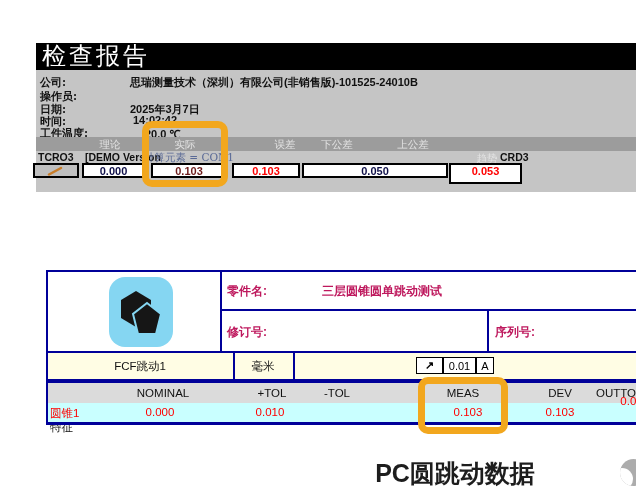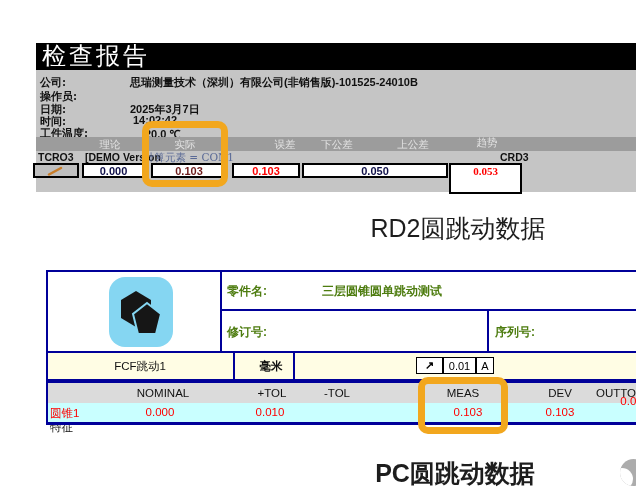--- a/index.html
+++ b/index.html
@@ -17,21 +17,21 @@
   .calc{font-family:"DejaVu Serif",serif;font-size:10.5px;font-weight:400;color:#5a6a96;white-space:nowrap;}
   .cell{border:2px solid #000;background:#fff;font-size:11px;font-weight:700;
         text-align:center;line-height:12px;box-sizing:border-box;}
   .navy{color:#10104a;} .red{color:#ff0000;} .dkred{color:#6e1d1d;}
   .iconcell{border:2px solid #000;background:#bfbfbf;box-sizing:border-box;
             display:flex;align-items:center;justify-content:center;}
   .hlbox{border:7px solid #f2a71e;border-radius:10px;box-sizing:border-box;background:transparent;}
   .caption{font-size:25px;color:#1d1d1d;transform:translateX(-50%);white-space:nowrap;}
   .ncell{border:2px solid #000099;background:#fff;box-sizing:border-box;}
   .fcfcell{border:2px solid #000099;background:#fffde4;box-sizing:border-box;}
-  .ptlabel{font-size:12px;font-weight:700;color:#4d7c0f;white-space:nowrap;}
+  .ptlabel{font-size:12px;font-weight:700;color:#be185d;white-space:nowrap;}
   .fcfname{font-size:11.5px;color:#111;transform:translateX(-50%);white-space:nowrap;}
   .fcfbox{border:1.5px solid #000;background:#fff;box-sizing:border-box;font-size:11px;
           display:flex;align-items:center;justify-content:center;color:#000;}
   .navyline{background:#000099;}
   .hrow{background:#dbdbdb;border-left:2px solid #000099;box-sizing:border-box;}
   .drow{background:#c9ffff;border-left:2px solid #000099;box-sizing:border-box;}
   .th{font-size:11.5px;color:#111;transform:translateX(-50%);white-space:nowrap;}
   .thl{font-size:11.5px;color:#111;white-space:nowrap;margin-top:33px;}
   .td{font-size:11.5px;color:#ff0000;transform:translateX(-50%);white-space:nowrap;}
   .tdl{font-size:11.5px;color:#ff0000;white-space:nowrap;}
@@ -60,41 +60,40 @@
   <span class="abs ivalue" style="left:116px;top:114px;margin-left:17px;">14:02:42</span>
   <span class="abs ilabel" style="left:40px;top:126px;">工件温度:</span>
   <span class="abs ivalue" style="left:130px;top:126px;margin-left:15px;">20.0 ℃</span>
 
   <div class="abs strip" style="left:36px;top:137px;width:600px;height:14px;"></div>
   <span class="abs colhead" style="left:110px;top:138px;">理论</span>
   <span class="abs colhead" style="left:185px;top:138px;">实际</span>
   <span class="abs colhead" style="left:265px;top:138px;margin-left:20px;">误差</span>
   <span class="abs colhead" style="left:337px;top:138px;">下公差</span>
   <span class="abs colhead" style="left:413px;top:138px;">上公差</span>
-  <span class="abs colhead" style="left:487px;top:136px;">趋势</span>
+  <span class="abs colhead" style="left:487px;top:152px;">趋势</span>
 
   <span class="abs meta" style="left:38px;top:151px;">TCRO3</span>
   <span class="abs meta" style="left:85px;top:151px;">[DEMO Version</span>
   <span class="abs calc" style="left:144px;top:151px;">计算元素 =  CON1</span>
   <span class="abs meta" style="left:500px;top:151px;">CRD3</span>
 
   <div class="abs iconcell" style="left:33px;top:163px;width:46px;height:15px;">
     <svg width="20" height="10" viewBox="0 0 20 10">
       <line x1="3" y1="8.5" x2="15" y2="2" stroke="#c87c28" stroke-width="2.5" stroke-linecap="round"></line>
     </svg>
   </div>
   <div class="abs cell navy" style="left:82px;top:163px;width:63px;height:15px;">0.000</div>
   <div class="abs cell dkred" style="left:151px;top:163px;width:76px;height:15px;">0.103</div>
   <div class="abs cell red" style="left:232px;top:163px;width:68px;height:15px;">0.103</div>
   <div class="abs cell navy" style="left:302px;top:163px;width:146px;height:15px;">0.050</div>
-  <div class="abs cell red" style="left:449px;top:163px;width:73px;height:31px;font-family:Liberation Serif, serif;">0.053</div>
+  <div class="abs cell red" style="left:449px;top:163px;width:73px;height:21px;">0.053</div>
 
   <div class="abs hlbox" style="left:142px;top:121px;width:86px;height:66px;"></div>
 
-  <span class="abs caption" style="left:458px;top:212px;">RD2圆跳动数据</span>
 
   <div class="abs ncell" style="left:46px;top:270px;width:176px;height:83px;">
     <div class="abs logo" style="left:61px;top:5px;width:64px;height:70px;">
       <svg width="64" height="70" viewBox="0 0 64 70">
         <polygon points="27,14 42,23 42,41 27,50 12,41 12,23" fill="#161616"></polygon>
         <polygon points="38,26 52,37 47,57 29,57 24,37" fill="#161616" stroke="#85d6f2" stroke-width="2"></polygon>
       </svg>
     </div>
   </div>
   <div class="abs ncell" style="left:220px;top:270px;width:420px;height:41px;"></div>
@@ -102,21 +101,21 @@
   <div class="abs ncell" style="left:487px;top:309px;width:153px;height:44px;"></div>
   <span class="abs ptlabel" style="left:227px;top:283px;">零件名:</span>
   <span class="abs ptlabel" style="left:322px;top:283px;">三层圆锥圆单跳动测试</span>
   <span class="abs ptlabel" style="left:227px;top:324px;">修订号:</span>
   <span class="abs ptlabel" style="left:495px;top:324px;">序列号:</span>
 
   <div class="abs fcfcell" style="left:46px;top:351px;width:189px;height:30px;"></div>
   <div class="abs fcfcell" style="left:233px;top:351px;width:62px;height:30px;"></div>
   <div class="abs fcfcell" style="left:293px;top:351px;width:347px;height:30px;"></div>
   <span class="abs fcfname" style="left:140px;top:359px;">FCF跳动1</span>
-  <span class="abs fcfname" style="left:271px;top:359px;font-weight:bold;">毫米</span>
+  <span class="abs fcfname" style="left:263px;top:359px;">毫米</span>
   <div class="abs fcfbox" style="left:416px;top:357px;width:27px;height:17px;font-weight:700;">↗</div>
   <div class="abs fcfbox" style="left:443px;top:357px;width:33px;height:17px;">0.01</div>
   <div class="abs fcfbox" style="left:476px;top:357px;width:18px;height:17px;">A</div>
 
   <div class="abs navyline" style="left:46px;top:380px;width:594px;height:3px;"></div>
   <div class="abs hrow" style="left:46px;top:383px;width:594px;height:20px;"></div>
   <span class="abs thl" style="left:50px;top:387px;">特征</span>
   <span class="abs th" style="left:163px;top:387px;">NOMINAL</span>
   <span class="abs th" style="left:272px;top:387px;">+TOL</span>
   <span class="abs th" style="left:337px;top:387px;">-TOL</span>

